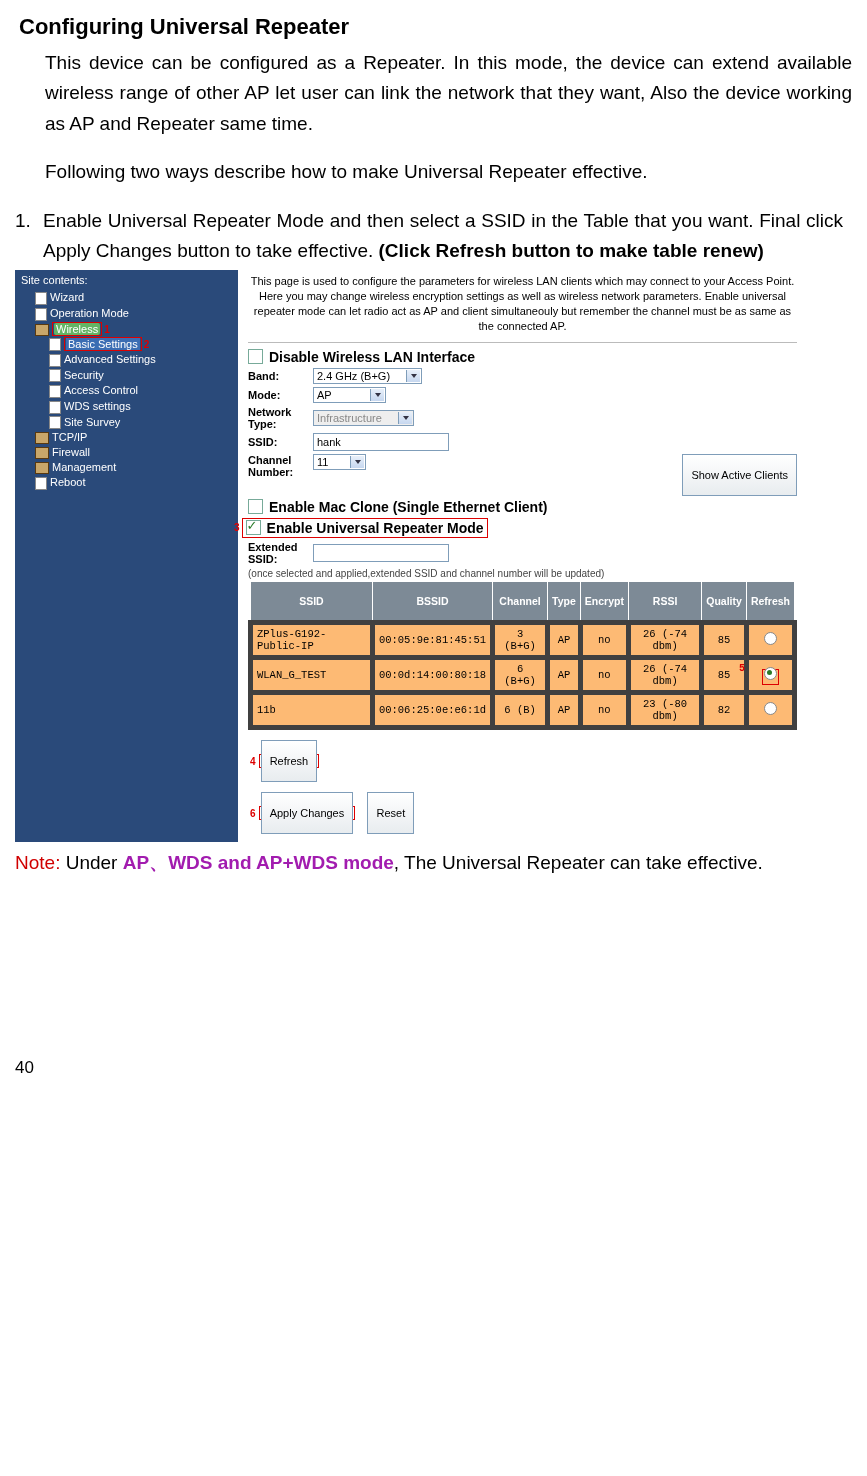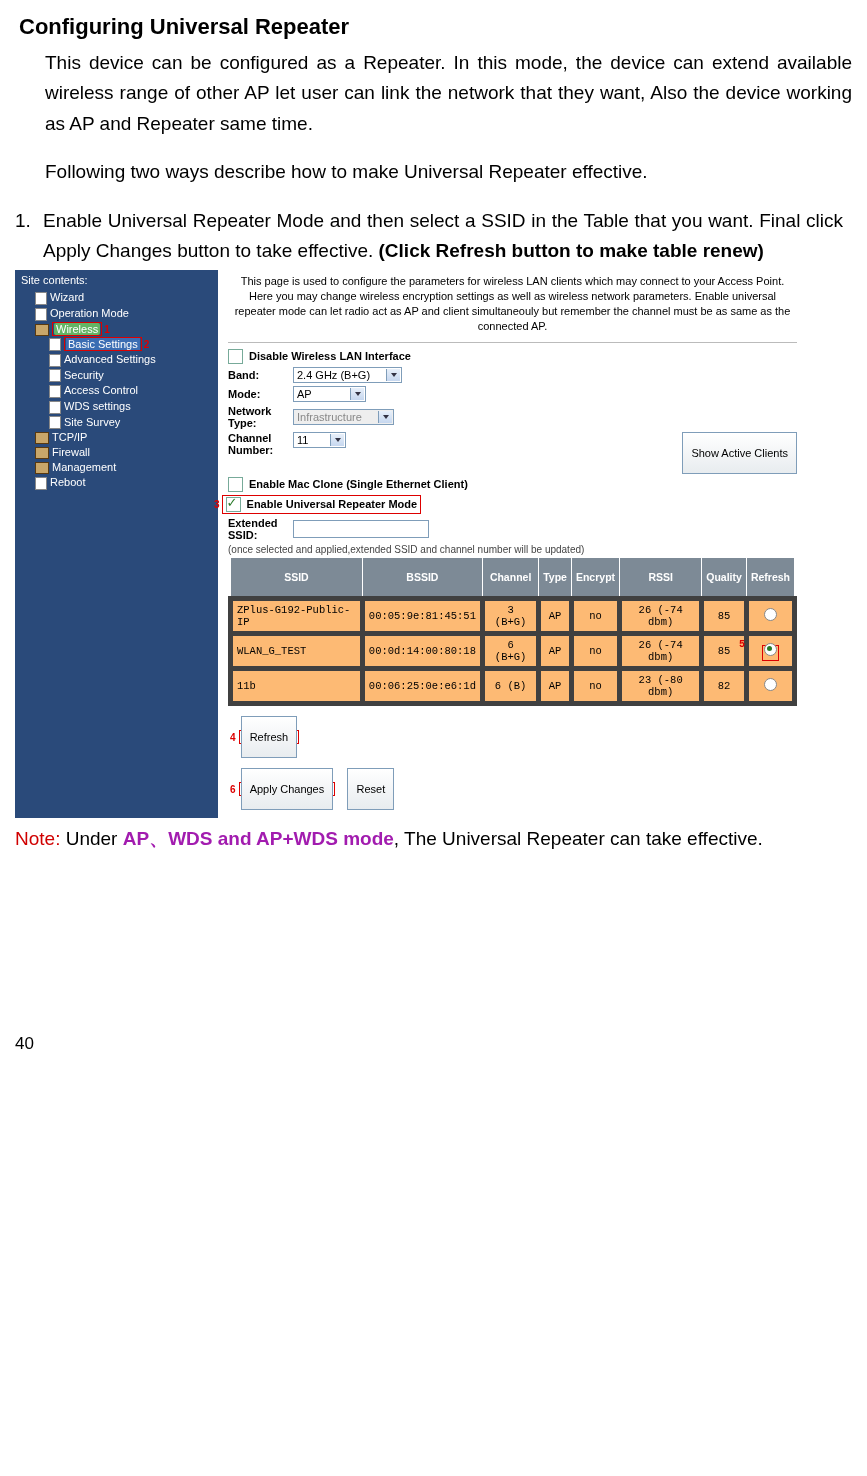--- a/index.html
+++ b/index.html
@@ -45,21 +45,21 @@
     border: none;
     font-family: Tahoma, Verdana, sans-serif;
     font-size: 11px;
     display: flex;
     background: #fff;
   }
   .sidebar {
     width: 195px;
     background: #2a4a7a;
     color: #fff;
-    padding: 4px 2px 260px 6px;
+    padding: 4px 22px 260px 6px;
   }
   .sidebar-title { color: #fff; margin-bottom: 4px; }
   .tree { list-style: none; margin: 0; padding: 0; }
   .tree li { padding: 1px 0 1px 14px; position: relative; color: #fff; }
   .tree .ico {
     display: inline-block; width: 12px; height: 10px;
     background: #c9a76a; border: 1px solid #5a3a10; margin-right: 3px;
     vertical-align: middle;
   }
   .tree .page-ico {
@@ -106,21 +106,21 @@
     border-top: 4px solid #334; z-index: 1;
   }
   .txt {
     border: 1px solid #7f9db9; background: #fff; font-size: 11px;
     padding: 2px 3px; width: 128px; display: inline-block; height: 12px;
   }
   .btn {
     border: 1px solid #7f9db9; background: linear-gradient(#fff,#e8ecef);
     font-size: 11px; padding: 14px 8px; display: inline-block; border-radius: 0;
   }
-  .inline-bold { font-weight: bold; font-size: 11px; }
+  .inline-bold { font-weight: bold; font-size: 14px; }
   .table-note { font-size: 10px; color: #444; margin-top: 2px; }
 
   table.scan { border-collapse: collapse; width: 100%; margin-top: 2px; font-size: 10.5px; }
   table.scan th {
     background: #7d8a96; color: #fff; font-weight: bold; padding: 13px 4px;
     border: 1px solid #fff; text-align: center;
   }
   table.scan td {
     background: #fdba74; padding: 3px 4px; border: 5px solid #404040; text-align: center; font-family: Liberation Mono, monospace;
   }
@@ -183,20 +183,24 @@
       <span class="lbl">Band:</span>
       <span class="sel" style="width:88px"><span>2.4 GHz (B+G)</span><span class="caret"></span></span>
     </div>
     <div class="form-row">
       <span class="lbl">Mode:</span>
       <span class="sel" style="width:52px"><span>AP</span><span class="caret"></span></span>
     </div>
     <div class="form-row">
       <span class="lbl">Network Type:</span>
       <span class="sel disabled" style="width:80px"><span>Infrastructure</span><span class="caret"></span></span>
+    </div>
+    <div class="form-row">
+      <span class="lbl">SSID:</span>
+      <span class="txt">hank</span>
     </div>
     <div class="form-row" style="align-items:flex-start">
       <span class="lbl">Channel Number:</span>
       <span class="sel" style="width:32px"><span>11</span><span class="caret"></span></span>
       <span style="flex:1"></span>
       <span class="btn">Show Active Clients</span>
     </div>
     <div class="form-row">
       <span class="chk"></span>
       <span class="inline-bold">Enable Mac Clone (Single Ethernet Client)</span>

